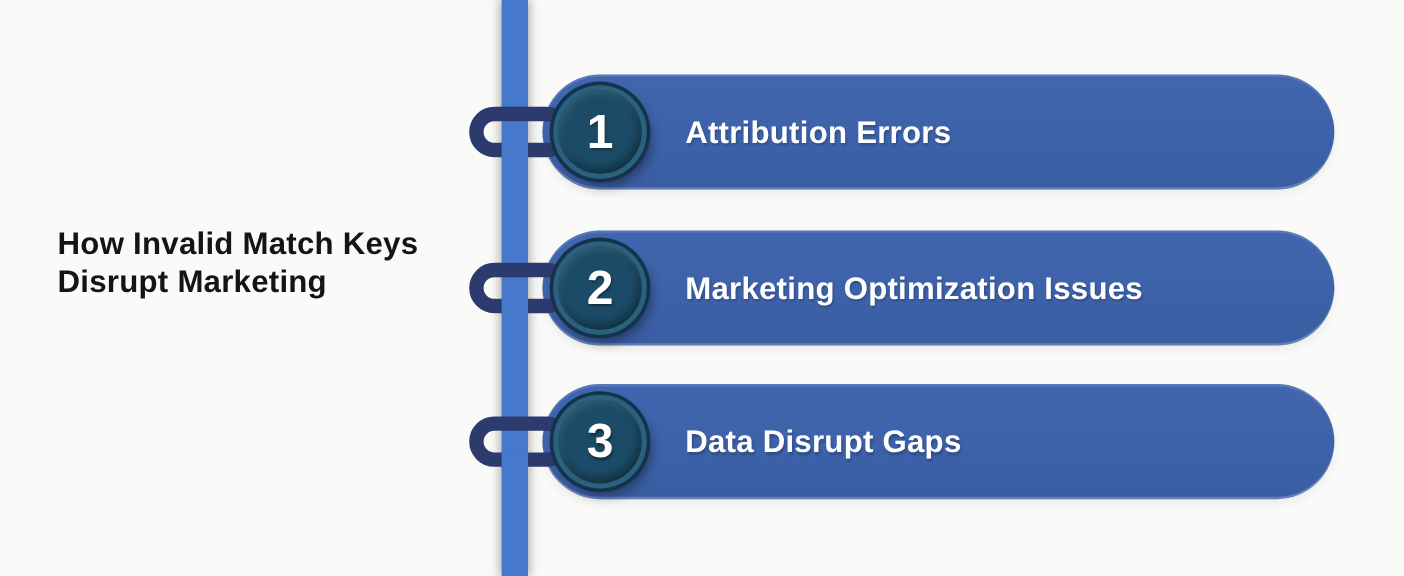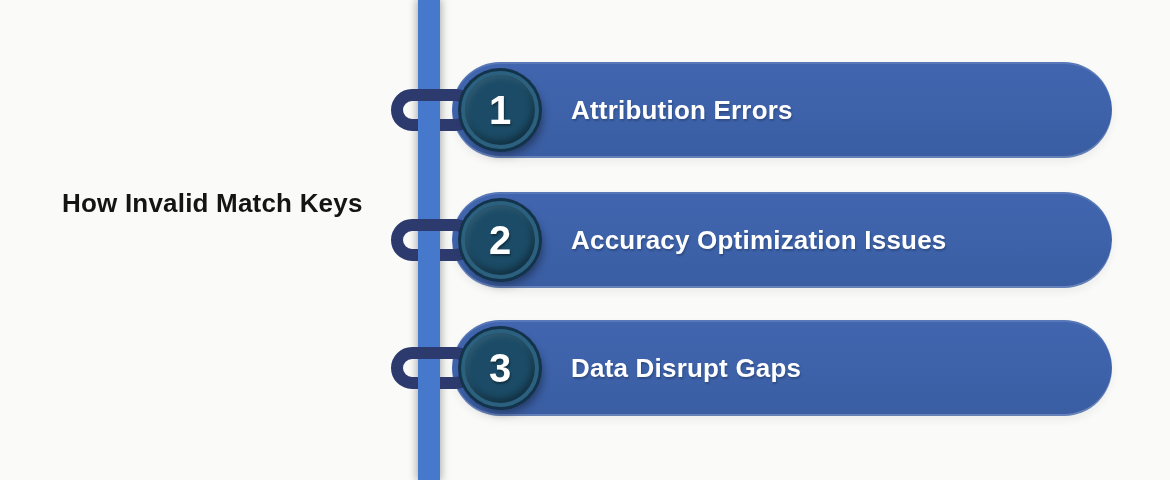--- a/index.html
+++ b/index.html
@@ -10,21 +10,21 @@
     position: relative;
     width: 1170px;
     height: 480px;
     background: var(--background, #fafaf9);
     overflow: hidden;
   }
 
   
   .title {
     position: absolute;
-    left: 62px;
+    left: 48px;
     top: 188px;
     color: var(--title-text, #141414);
     font-size: 26px;
     font-weight: 700;
     line-height: 31px;
     letter-spacing: 0.2px;
     white-space: nowrap;
     z-index: 1;
   }
 
@@ -118,20 +118,21 @@
     z-index: 5;
   }
 </style>
 </head>
 <body>
 
 <div class="canvas">
 
   <div class="title">
     <div>How Invalid Match Keys</div>
+    <div>Disrupt Marketing</div>
   </div>
 
   <div class="timeline-rod"></div>
 
   <div class="row" style="top:110px">
     <div class="pill"></div>
     <div class="chain-link"></div>
     <div class="rod-patch"></div>
     <div class="number-badge">
       <span>1</span>
@@ -139,21 +140,21 @@
     <div class="step-label">Attribution Errors</div>
   </div>
 
   <div class="row" style="top:240px">
     <div class="pill"></div>
     <div class="chain-link"></div>
     <div class="rod-patch"></div>
     <div class="number-badge">
       <span>2</span>
     </div>
-    <div class="step-label">Accuracy Optimization Issues</div>
+    <div class="step-label">Marketing Optimization Issues</div>
   </div>
 
   <div class="row" style="top:368px">
     <div class="pill"></div>
     <div class="chain-link"></div>
     <div class="rod-patch"></div>
     <div class="number-badge">
       <span>3</span>
     </div>
     <div class="step-label">Data Disrupt Gaps</div>

